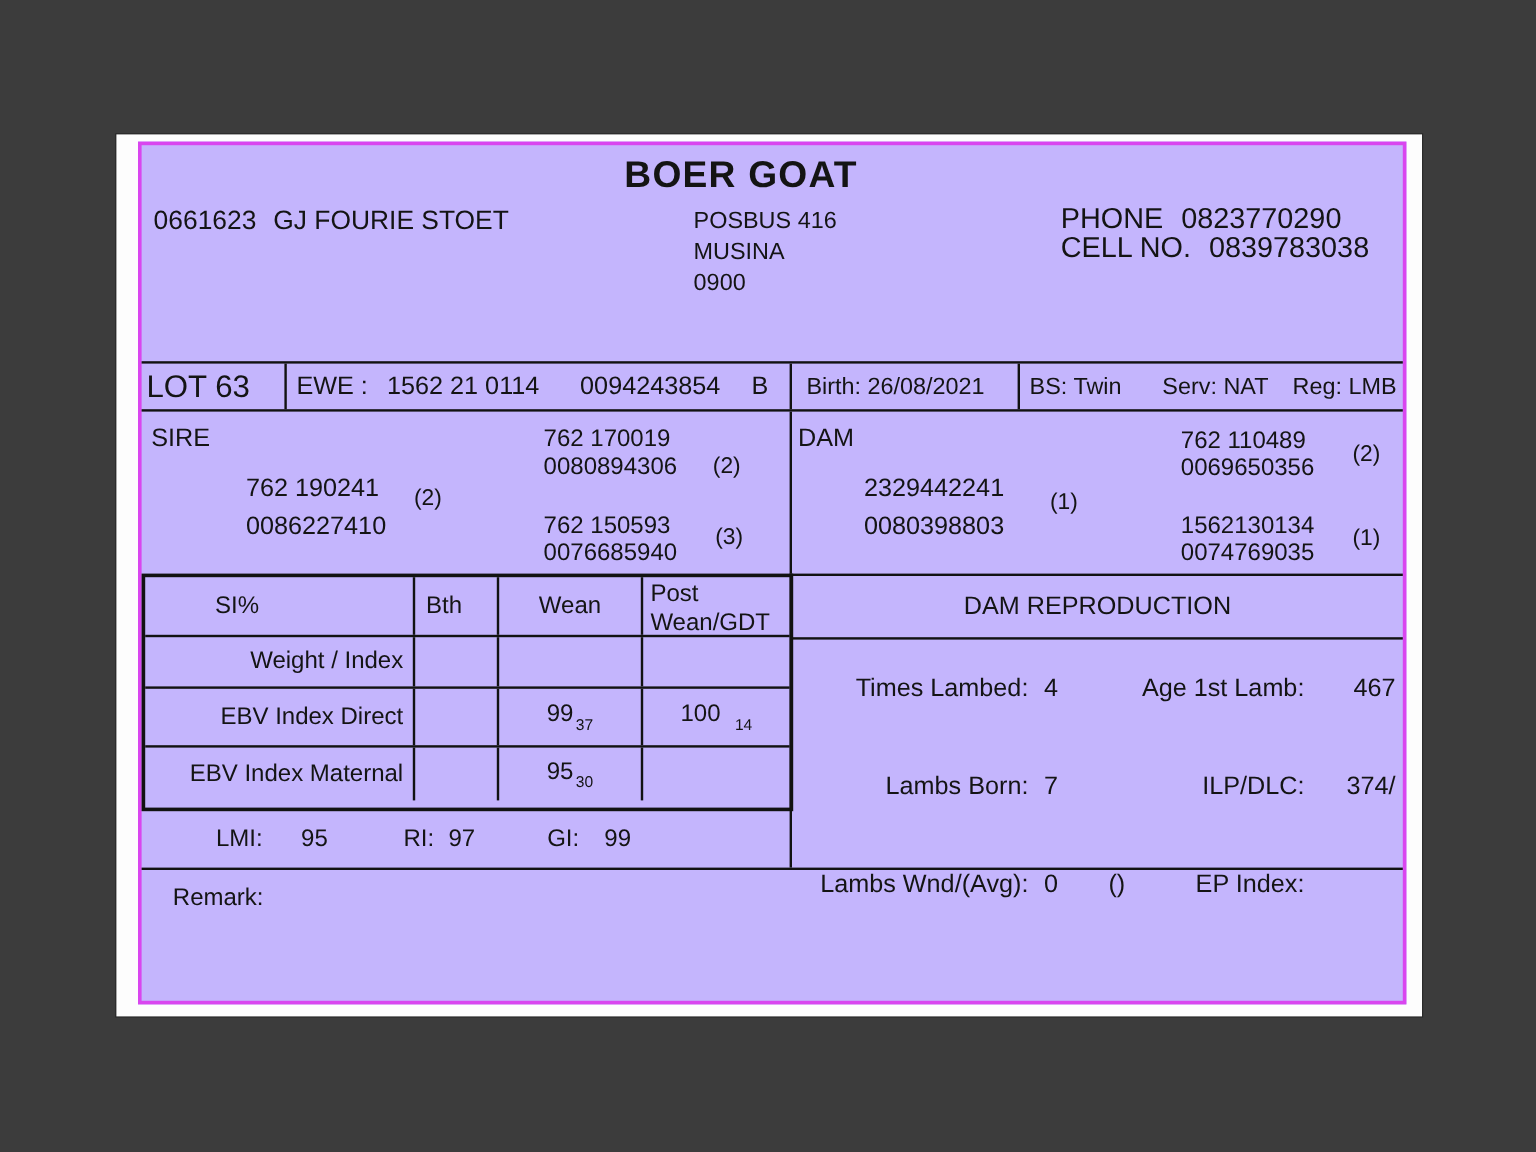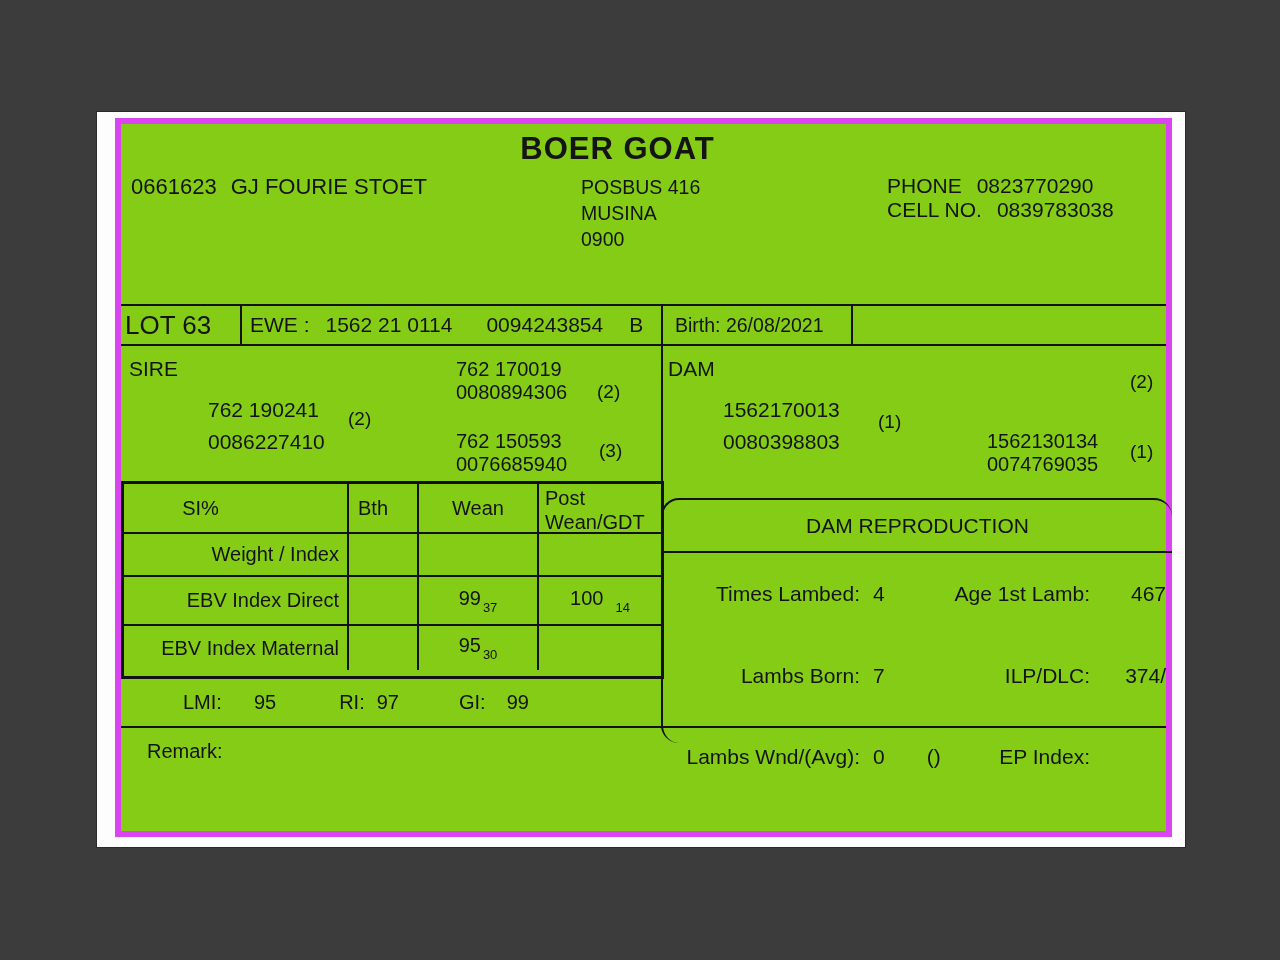--- a/index.html
+++ b/index.html
@@ -9,30 +9,30 @@
     background:#3c3c3c;
     font-family:"Liberation Sans", sans-serif;
     color:#141414;
   }
   .page {
     position:absolute; left:97px; top:112px; width:1088px; height:735px;
     background:#fdfdfd; box-shadow:0 0 0 1px #2a2a2a;
   }
   .frame {
     position:absolute; left:18px; top:6px; width:1057px; height:719px;
-    border:6px solid #d946ef; background:#84cc16;
+    border:3px solid #d946ef; background:#c4b5fd;
   }
   .title {
     position:absolute; top:7px; left:0; right:52px; text-align:center;
     font-size:31px; font-weight:bold; letter-spacing:1px;
   }
   .owner { position:absolute; left:10px; top:50px; font-size:22px; }
   .owner .name { margin-left:14px; }
   .address { position:absolute; left:460px; top:50px; font-size:19.5px; line-height:26px; }
-  .contact { position:absolute; left:766px; top:50px; font-size:21px; line-height:24px; }
+  .contact { position:absolute; left:766px; top:50px; font-size:24px; line-height:24px; }
   .contact .val { margin-left:15px; }
 
   .lot-row {
     position:absolute; left:0; right:0; top:180px; height:42px;
     border-top:2px solid #121212; border-bottom:2px solid #121212;
     display:flex;
   }
   .lot-cell { border-right:2px solid #121212; display:flex; align-items:center; }
   .c-lot   { width:121px; font-size:26px; padding-left:4px; }
   .c-animal{ width:421px; font-size:21px; padding-left:8px; }
@@ -82,22 +82,22 @@
     display:flex; align-items:center; font-size:20px;
   }
   .lmi-row .m1 { margin-left:62px; }
   .lmi-row .m2 { margin-left:32px; }
   .lmi-row .m3 { margin-left:63px; }
   .lmi-row .m4 { margin-left:12px; }
   .lmi-row .m5 { margin-left:60px; }
   .lmi-row .m6 { margin-left:21px; }
 
   .damrep {
-    position:absolute; left:540px; top:374px; width:511px; height:245px;
-    border-left:2px solid #121212; border-top:2px solid #121212;border-radius:18px;
+    position:absolute; left:540px; top:357px; width:511px; height:245px;
+    border-left:2px solid #121212; border-top:2px solid #121212;
   }
   .dr-title {
     height:53px; border-bottom:2px solid #121212;
     display:flex; align-items:center; justify-content:center; font-size:21px;
   }
   .dr-rows { display:flex; flex-direction:column; height:245px; }
   .dr-row { flex:1; display:flex; align-items:center; font-size:21px; padding-left:2px; }
   .dr-l1 { width:195px; text-align:right; }
   .dr-l1.wide { width:auto; text-align:left; }
   .dr-v1 { margin-left:13px; }
@@ -138,20 +138,25 @@
 
     <div class="lot-row">
       <div class="lot-cell c-lot">LOT 63</div>
       <div class="lot-cell c-animal">
         <span>EWE :</span>
         <span class="a-id">1562 21 0114</span>
         <span class="a-reg">0094243854</span>
         <span class="a-sx">B</span>
       </div>
       <div class="lot-cell c-birth">Birth: 26/08/2021</div>
+      <div class="lot-cell c-flags">
+        <span>BS: Twin</span>
+        <span class="f2">Serv: NAT</span>
+        <span class="f3">Reg: LMB</span>
+      </div>
     </div>
 
     <div class="pedigree">
       <div class="ped-divider"></div>
 
       <div class="ped-label" style="left:8px; top:11px;">SIRE</div>
       <div class="ped-entry parent" style="left:87px; top:48px;">
         <div>762 190241</div>
         <div>0086227410</div>
       </div>
@@ -164,25 +169,29 @@
       <div class="ped-note" style="left:476px; top:35px;">(2)</div>
 
       <div class="ped-entry" style="left:335px; top:84px;">
         <div>762 150593</div>
         <div>0076685940</div>
       </div>
       <div class="ped-note" style="left:478px; top:94px;">(3)</div>
 
       <div class="ped-label" style="left:547px; top:11px;">DAM</div>
       <div class="ped-entry parent" style="left:602px; top:48px;">
-        <div>1562170013</div>
+        <div>2329442241</div>
         <div>0080398803</div>
       </div>
       <div class="ped-note" style="left:757px; top:65px;">(1)</div>
 
+      <div class="ped-entry" style="left:866px; top:13px;">
+        <div>762 110489</div>
+        <div>0069650356</div>
+      </div>
       <div class="ped-note" style="left:1009px; top:25px;">(2)</div>
 
       <div class="ped-entry" style="left:866px; top:84px;">
         <div>1562130134</div>
         <div>0074769035</div>
       </div>
       <div class="ped-note" style="left:1009px; top:95px;">(1)</div>
     </div>
 
     <div class="stats-box">

